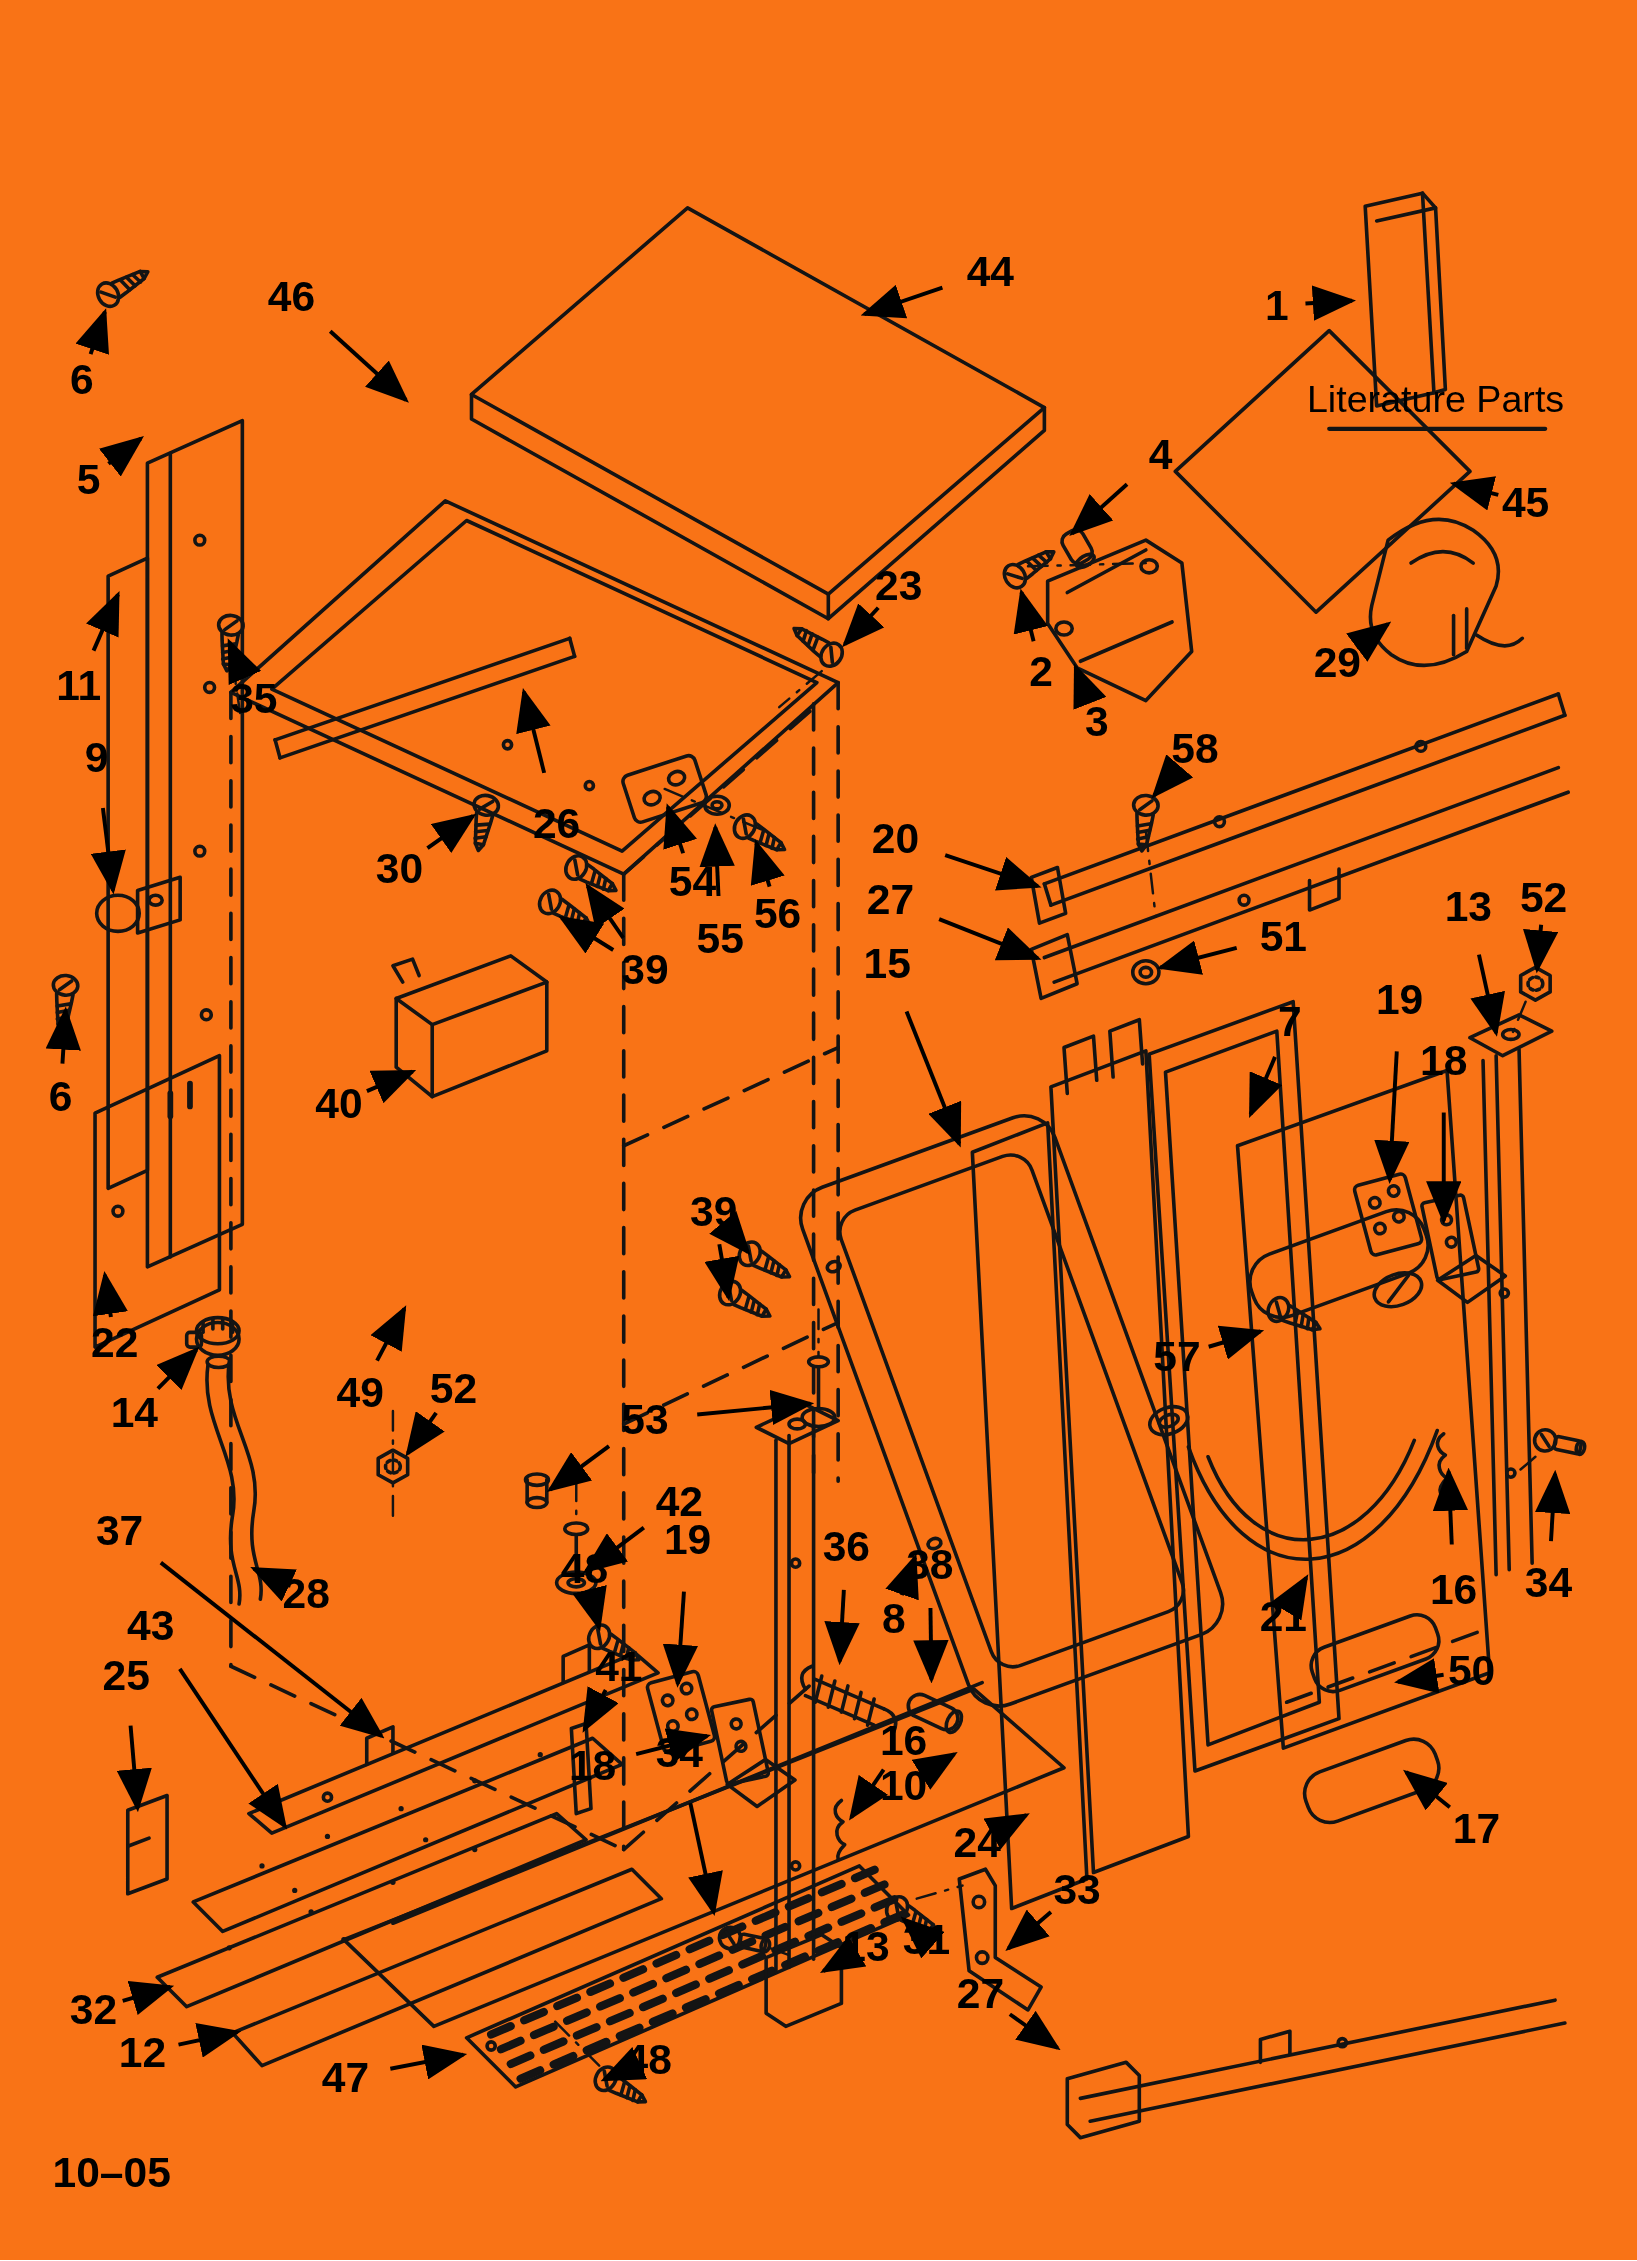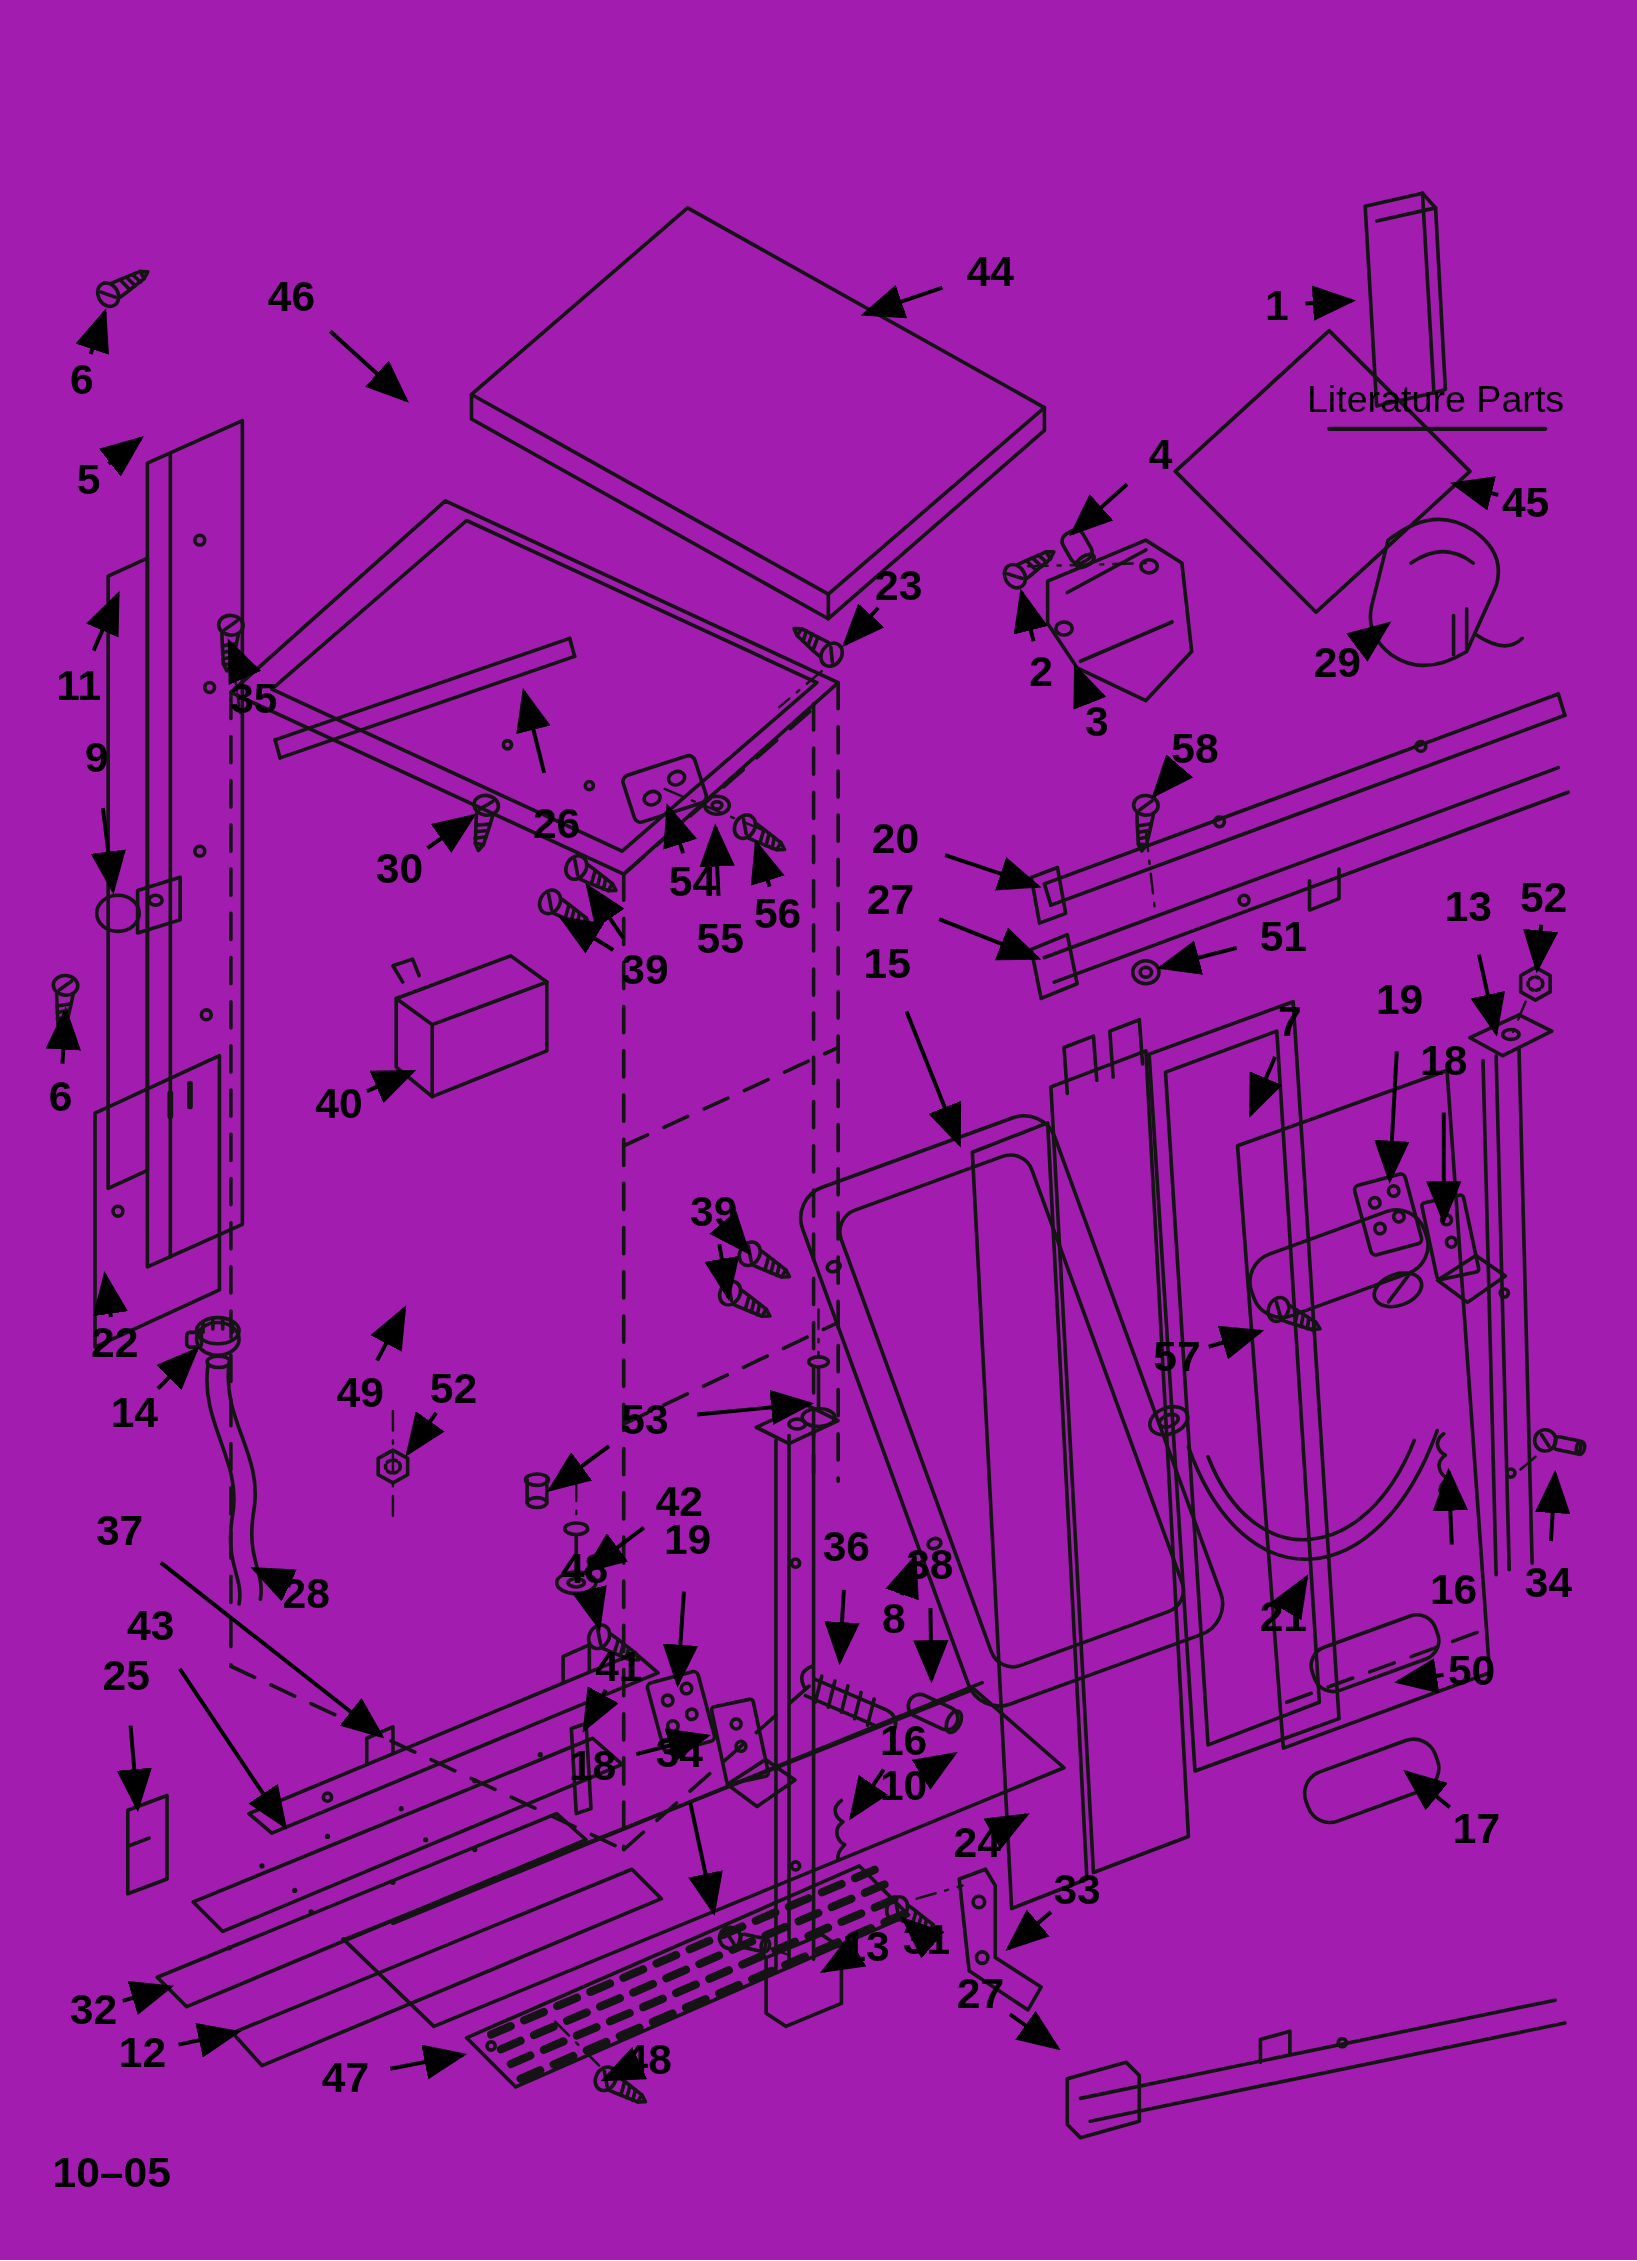--- a/index.html
+++ b/index.html
@@ -1,16 +1,16 @@
 <!DOCTYPE html>
 <html style="font-size:7.8px"><head>
 <meta charset="utf-8">
 <style>
   html,body{margin:0;padding:0;background:#ffffff;}
-  .page{position:relative;width:100vw;aspect-ratio:3348/4623;background:#a21caf;overflow:hidden;}
+  .page{position:relative;width:100vw;aspect-ratio:3348/4623;background:#f97316;overflow:hidden;}
   svg{position:absolute;inset:0;width:100%;height:100%;display:block;}
   .art{fill:none;stroke:#141414;stroke-width:2.2;stroke-linejoin:round;stroke-linecap:round;}
   .dash{stroke-dasharray:16 11;}
   .cl{stroke-width:1.5;stroke-dasharray:12 6 2 6;}
   .slots{stroke-width:5;stroke-dasharray:13 9;}
   .spk{fill:#141414;stroke:none;}
   .lbl{font-family:"Liberation Sans",sans-serif;font-weight:700;font-size:26px;fill:#000;text-anchor:middle;}
   .lit{font-family:"Liberation Sans",sans-serif;font-weight:400;font-size:23px;fill:#000;text-anchor:middle;}
   .footer{text-anchor:start;}
   .arrow{stroke:#000;stroke-width:2.4;fill:none;}

